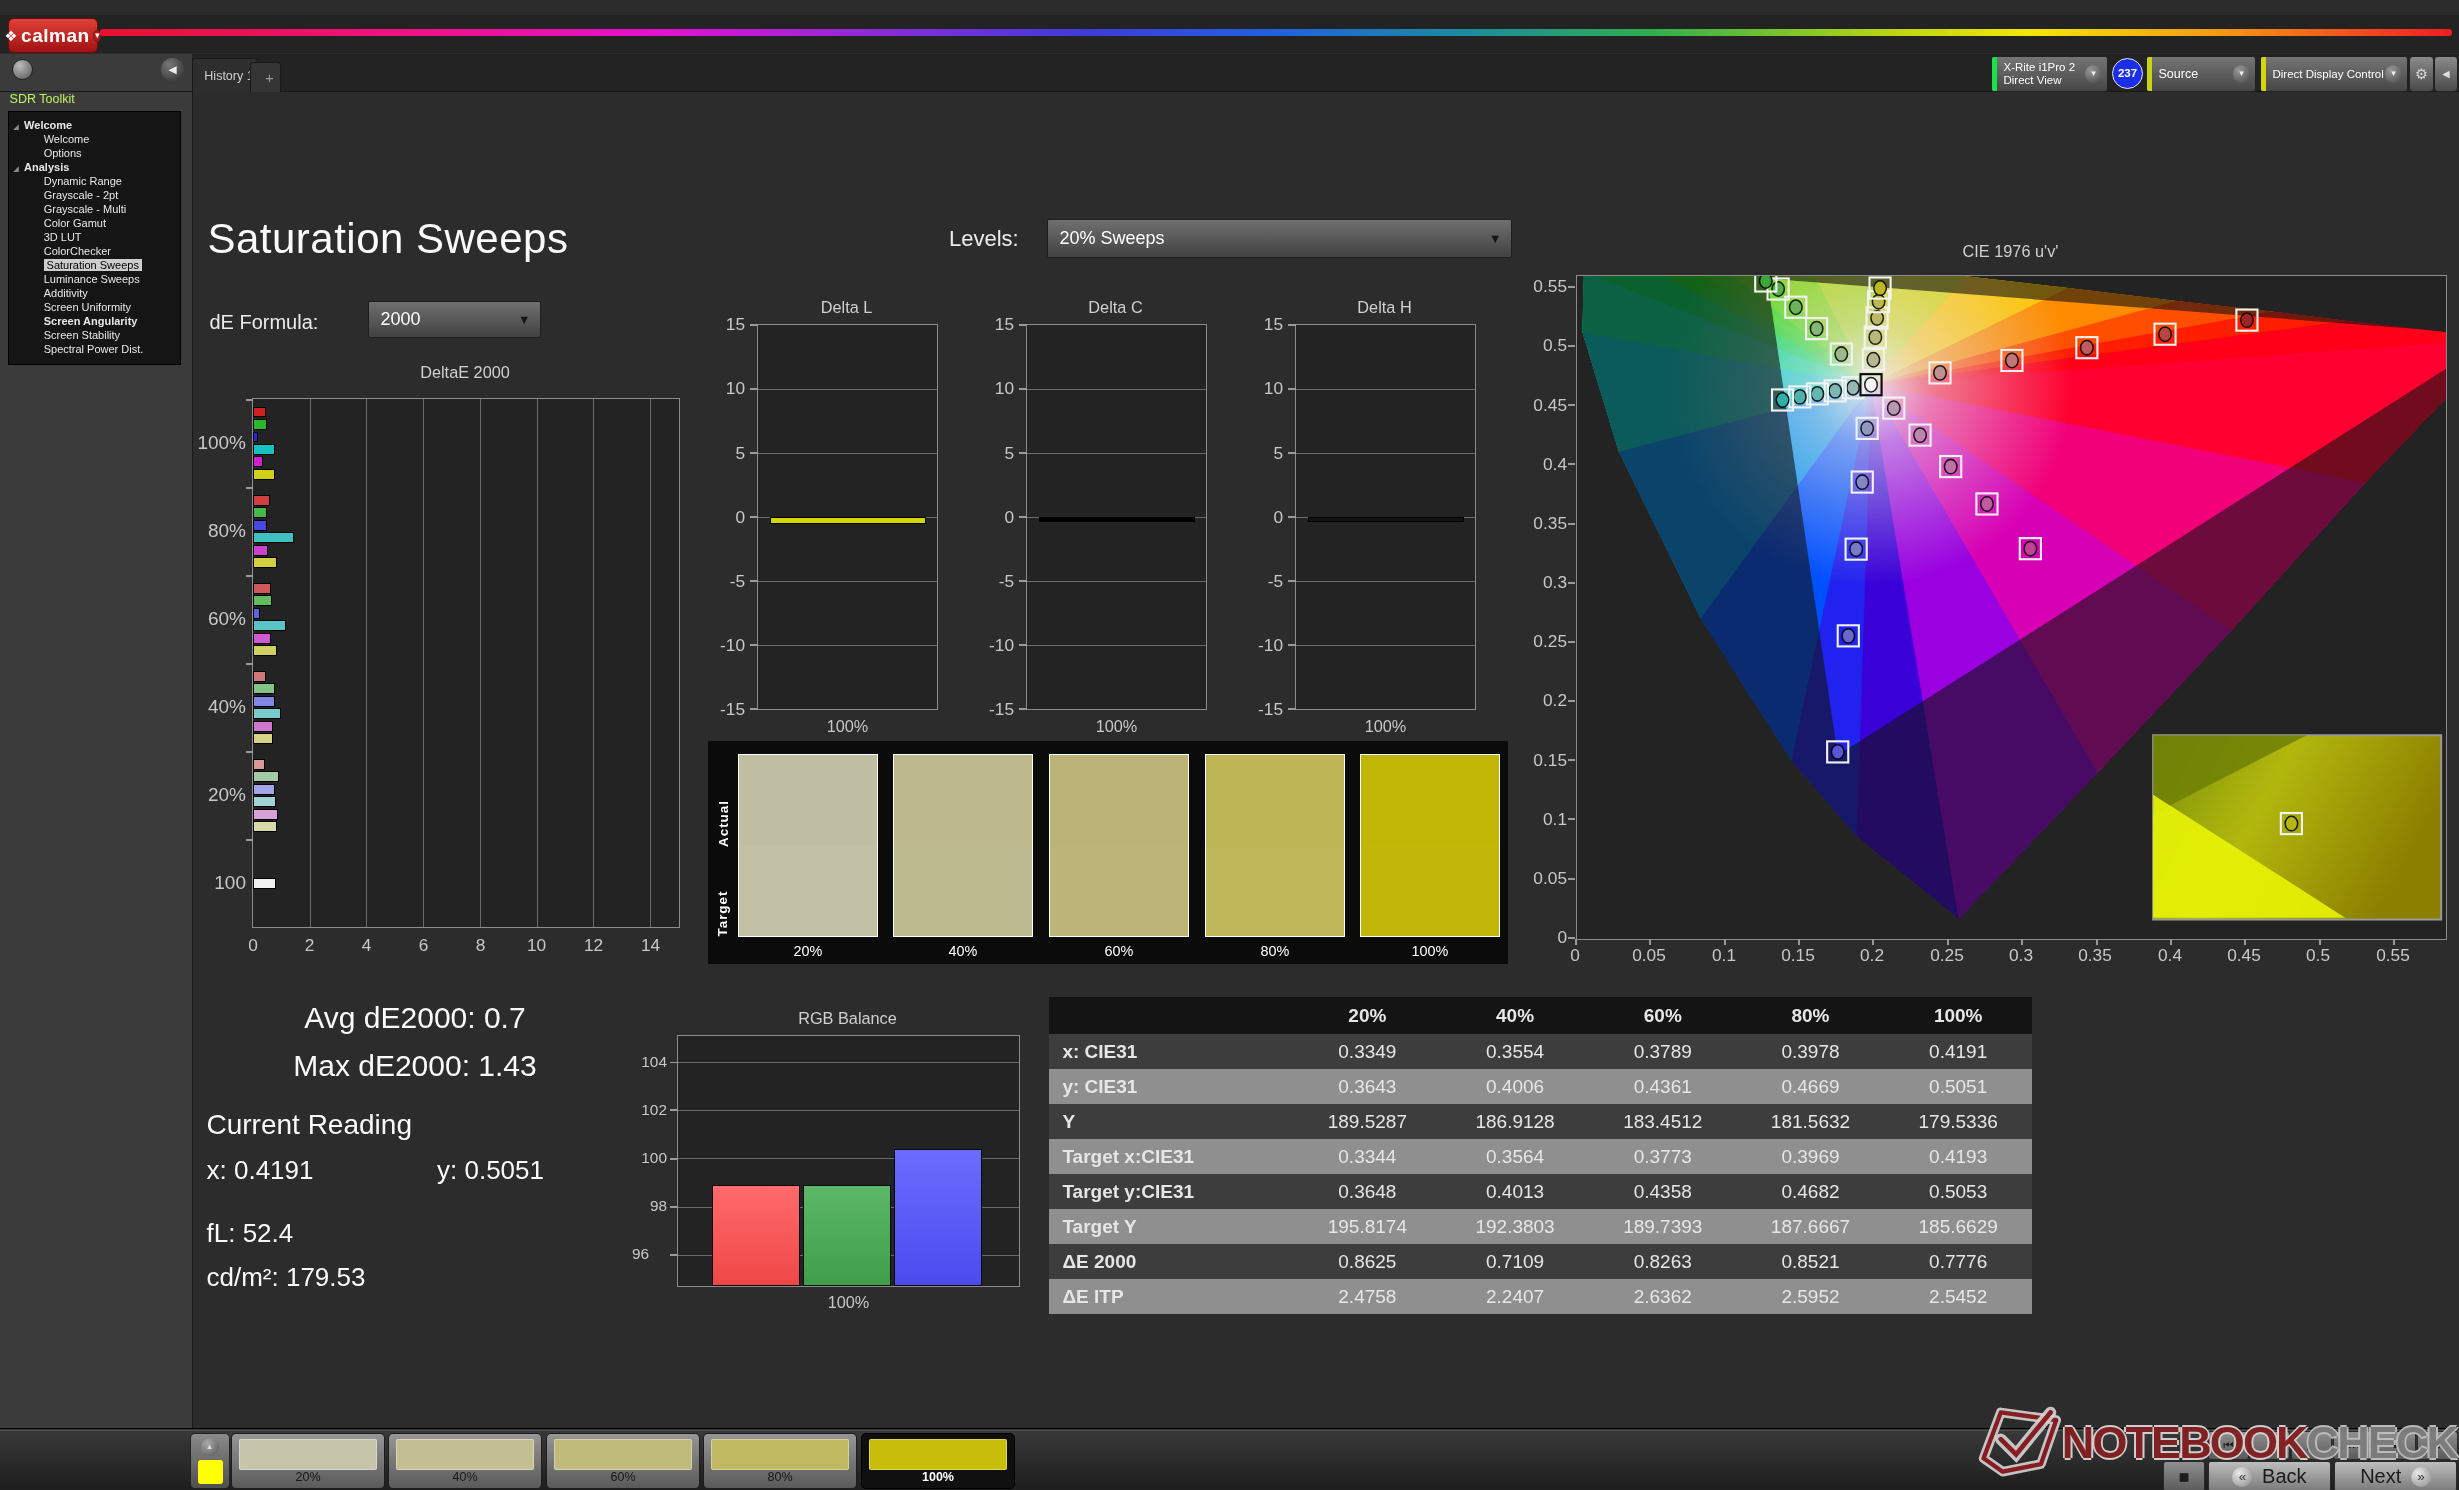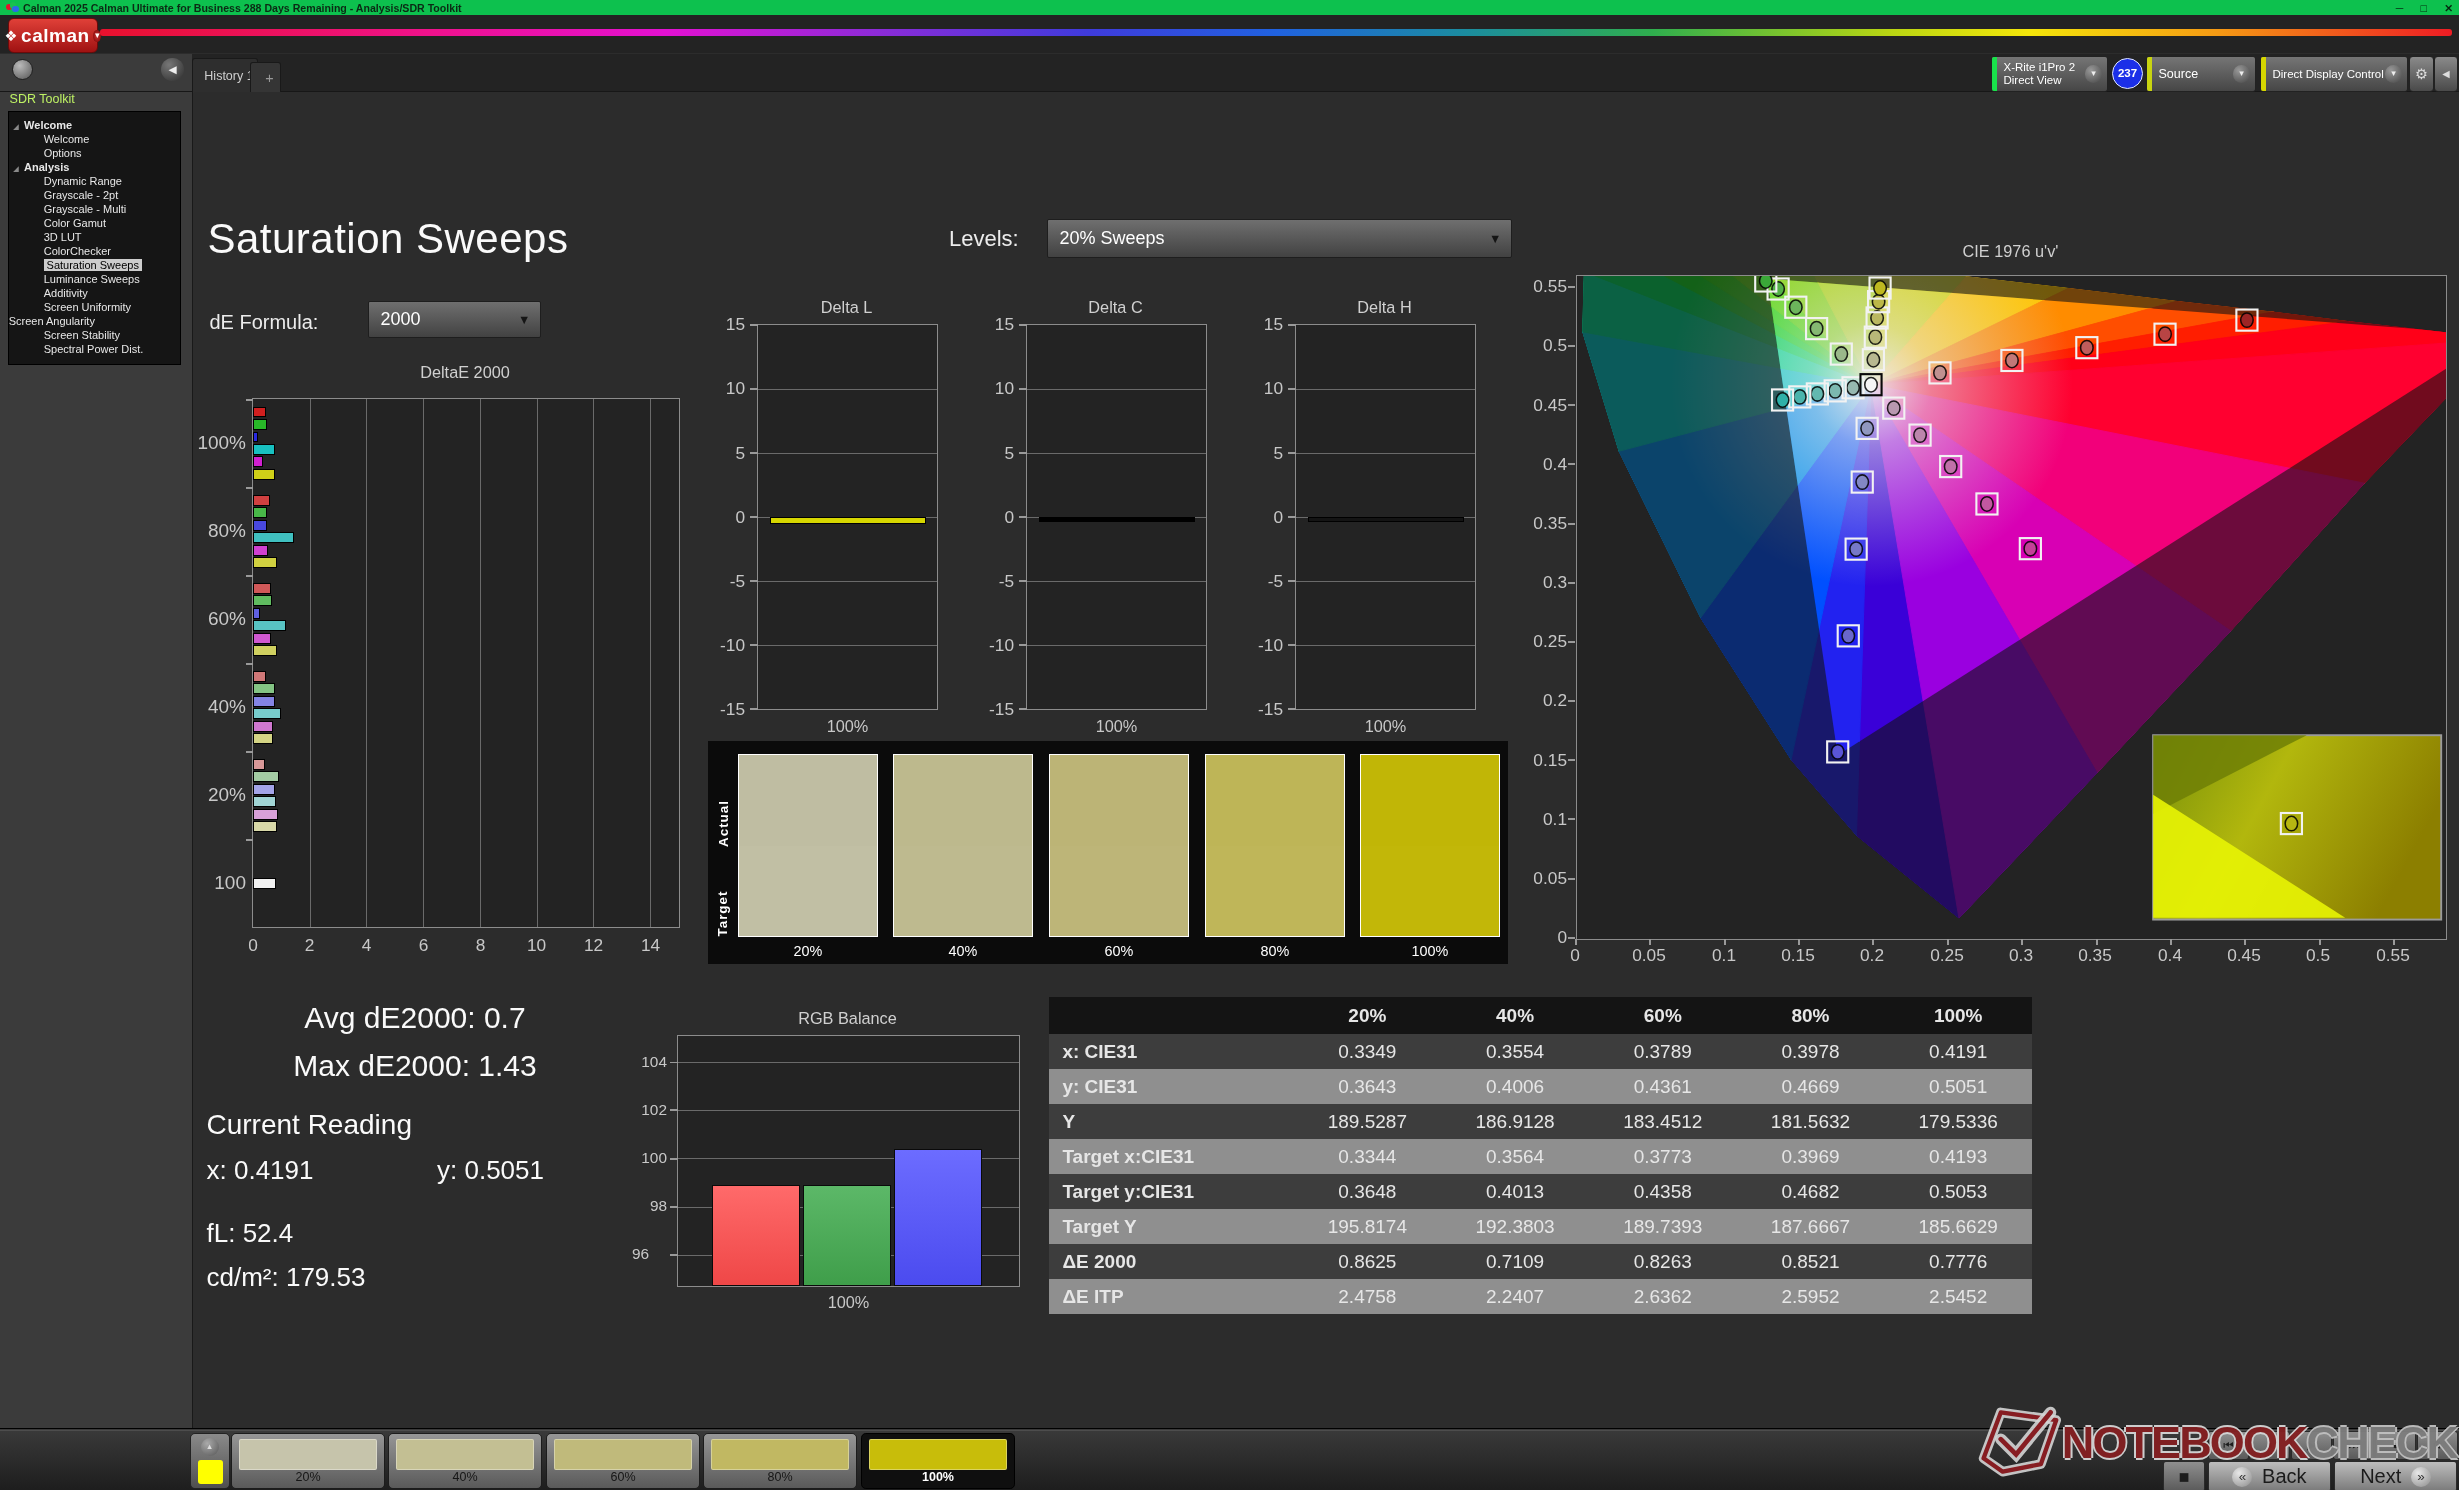--- a/index.html
+++ b/index.html
@@ -109,33 +109,20 @@
   .wm1{font-size:45px;font-weight:800;letter-spacing:-1.9px;color:rgba(128,22,24,.95);
        text-shadow:-1.9px 0 #d4d4d4,1.9px 0 #d4d4d4,0 -1.9px #d4d4d4,0 1.9px #d4d4d4;}
   .wm2{font-size:45px;font-weight:800;letter-spacing:-1.9px;color:rgba(60,60,60,.5);
        text-shadow:-1.9px 0 #bfbfbf,1.9px 0 #bfbfbf,0 -1.9px #bfbfbf,0 1.9px #bfbfbf;}
 </style>
 </head>
 <body>
 
 <div id="screen">
 
-  <div class="titlebar">
-    <span class="tb-appicon">
-      <i style="left:0;top:1.9px;background:#e8112d;"></i>
-      <i style="left:3.8px;top:0;background:#19c14e;"></i>
-      <i style="left:6.7px;top:3.8px;background:#2a6ae8;"></i>
-    </span>
-    <span class="tb-title">Calman 2025 Calman Ultimate for Business 288 Days Remaining  - Analysis/SDR Toolkit</span>
-    <span class="tb-btns">
-      <span>─</span>
-      <span>□</span>
-      <span>✕</span>
-    </span>
-  </div>
 
   <div class="toolbar">
     <div class="brand">
       <span class="glyph">❖</span>
       <span class="word">calman</span>
       <span class="drop">▼</span>
     </div>
     <div class="spectrum"></div>
   </div>
 
@@ -183,21 +170,21 @@
         <div class="tree-item" style="padding-left: 35px;"><span class="lbl">Dynamic Range</span></div>
         <div class="tree-item" style="padding-left: 35px;"><span class="lbl">Grayscale - 2pt</span></div>
         <div class="tree-item" style="padding-left: 35px;"><span class="lbl">Grayscale - Multi</span></div>
         <div class="tree-item" style="padding-left: 35px;"><span class="lbl">Color Gamut</span></div>
         <div class="tree-item" style="padding-left: 35px;"><span class="lbl">3D LUT</span></div>
         <div class="tree-item" style="padding-left: 35px;"><span class="lbl">ColorChecker</span></div>
         <div class="tree-item sel" style="padding-left: 35px;"><span class="lbl">Saturation Sweeps</span></div>
         <div class="tree-item" style="padding-left: 35px;"><span class="lbl">Luminance Sweeps</span></div>
         <div class="tree-item" style="padding-left: 35px;"><span class="lbl">Additivity</span></div>
         <div class="tree-item" style="padding-left: 35px;"><span class="lbl">Screen Uniformity</span></div>
-        <div class="tree-item" style=""><span class="lbl">Screen Angularity</span></div>
+        <div class="tree-item" style="padding-left: 35px; font-weight: bold;"><span class="lbl">Screen Angularity</span></div>
         <div class="tree-item" style="padding-left: 35px;"><span class="lbl">Screen Stability</span></div>
         <div class="tree-item" style="padding-left: 35px;"><span class="lbl">Spectral Power Dist.</span></div>
       </div>
   </div>
 
   <div class="main">
     <div class="pg-title">Saturation Sweeps</div>
 
     <div class="lab" style="left:15.4px;top:219px;font-size:20px;">dE Formula:</div>
     <div class="bigdd" style="left:174px;top:209px;width:171px;height:35px;">

